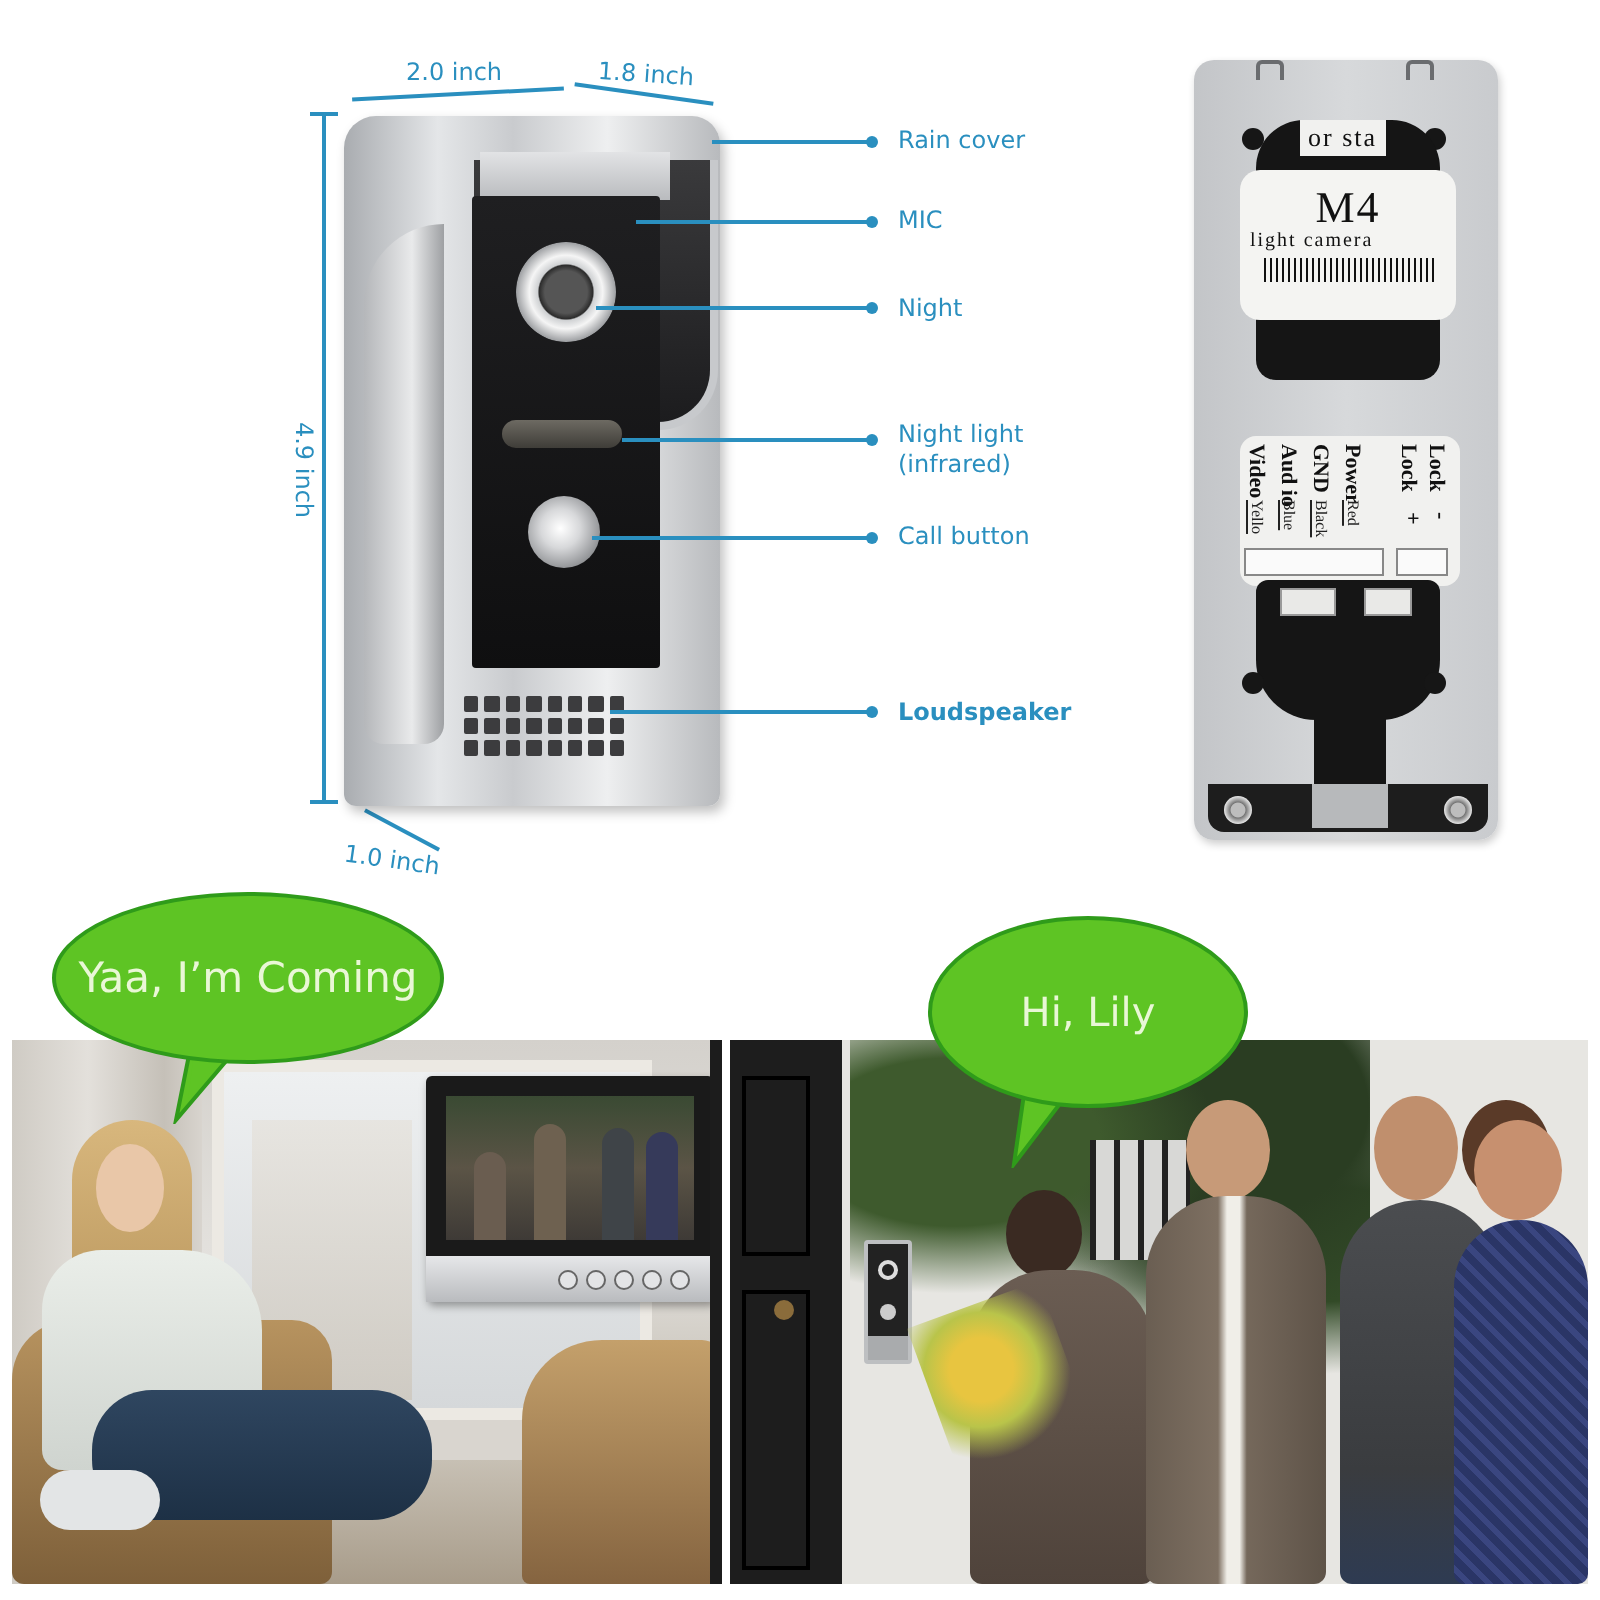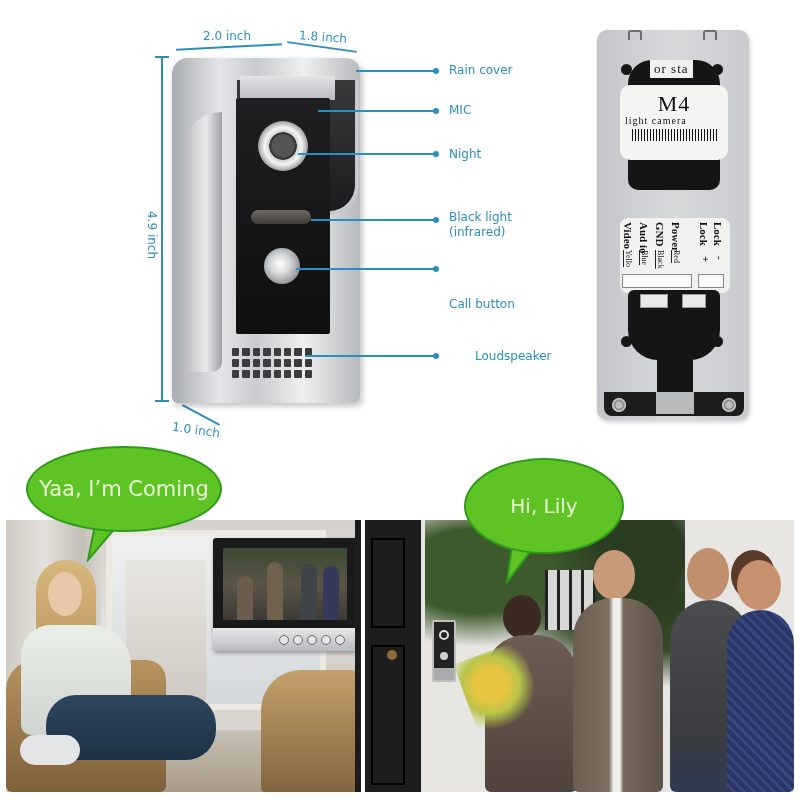--- a/index.html
+++ b/index.html
@@ -227,30 +227,30 @@
   <div class="callout-line" style="left:318px; top:110px; width:116px;"></div>
   <div class="callout-dot" style="left:433px; top:108px;"></div>
   <span class="callout-label" style="left:449px; top:103px;">MIC</span>
 
   <div class="callout-line" style="left:298px; top:153px; width:136px;"></div>
   <div class="callout-dot" style="left:433px; top:151px;"></div>
   <span class="callout-label" style="left:449px; top:147px;">Night</span>
 
   <div class="callout-line" style="left:311px; top:219px; width:123px;"></div>
   <div class="callout-dot" style="left:433px; top:217px;"></div>
-  <span class="callout-label" style="left:449px; top:210px;">Black light</span>
+  <span class="callout-label" style="left:449px; top:210px;">Night light</span>
   <span class="callout-label" style="left:449px; top:225px;">(infrared)</span>
 
   <div class="callout-line" style="left:296px; top:268px; width:138px;"></div>
   <div class="callout-dot" style="left:433px; top:266px;"></div>
-  <span class="callout-label" style="left:449px; top:261px;margin-top:36px;">Call button</span>
+  <span class="callout-label" style="left:449px; top:261px;">Call button</span>
 
   <div class="callout-line" style="left:305px; top:355px; width:129px;"></div>
   <div class="callout-dot" style="left:433px; top:353px;"></div>
-  <span class="callout-label" style="left:475px; top:349px;">Loudspeaker</span>
+  <span class="callout-label" style="left:449px; top:349px;font-weight:bold;">Loudspeaker</span>
 </div>
 
 <div>
   <div class="bp-body"></div>
   <div class="bp-tab" style="left:628px; top:30px;"></div>
   <div class="bp-tab" style="left:703px; top:30px;"></div>
   <div class="bp-hole" style="left:621px; top:64px;"></div>
   <div class="bp-hole" style="left:712px; top:64px;"></div>
   <div class="bp-cutout-top"></div>
   <span class="bp-label-top">or sta</span>

